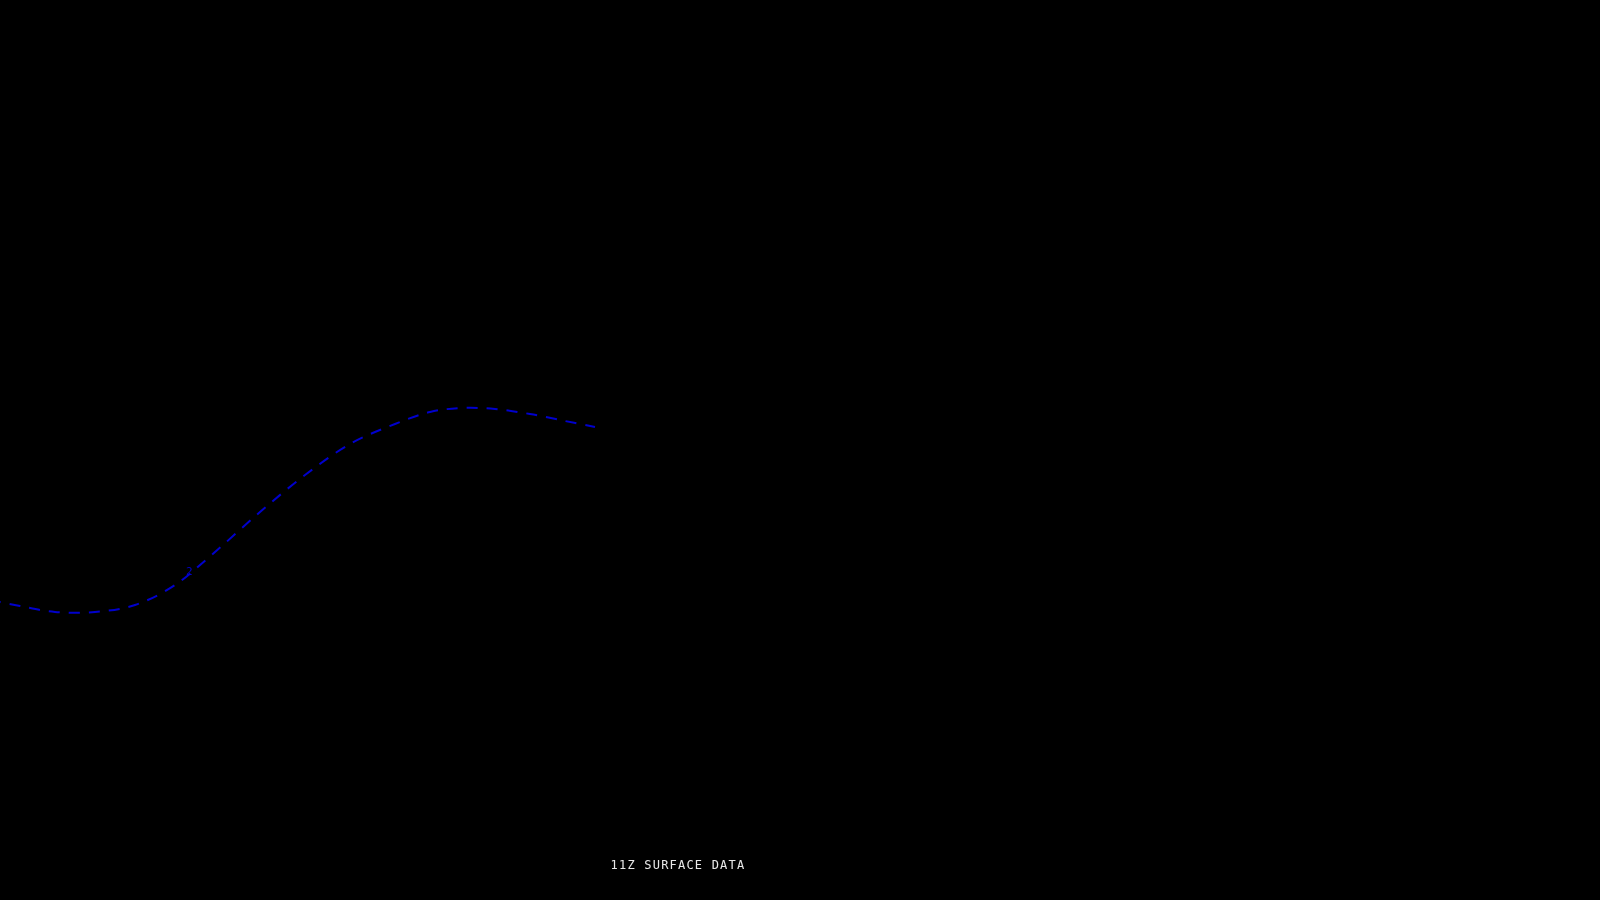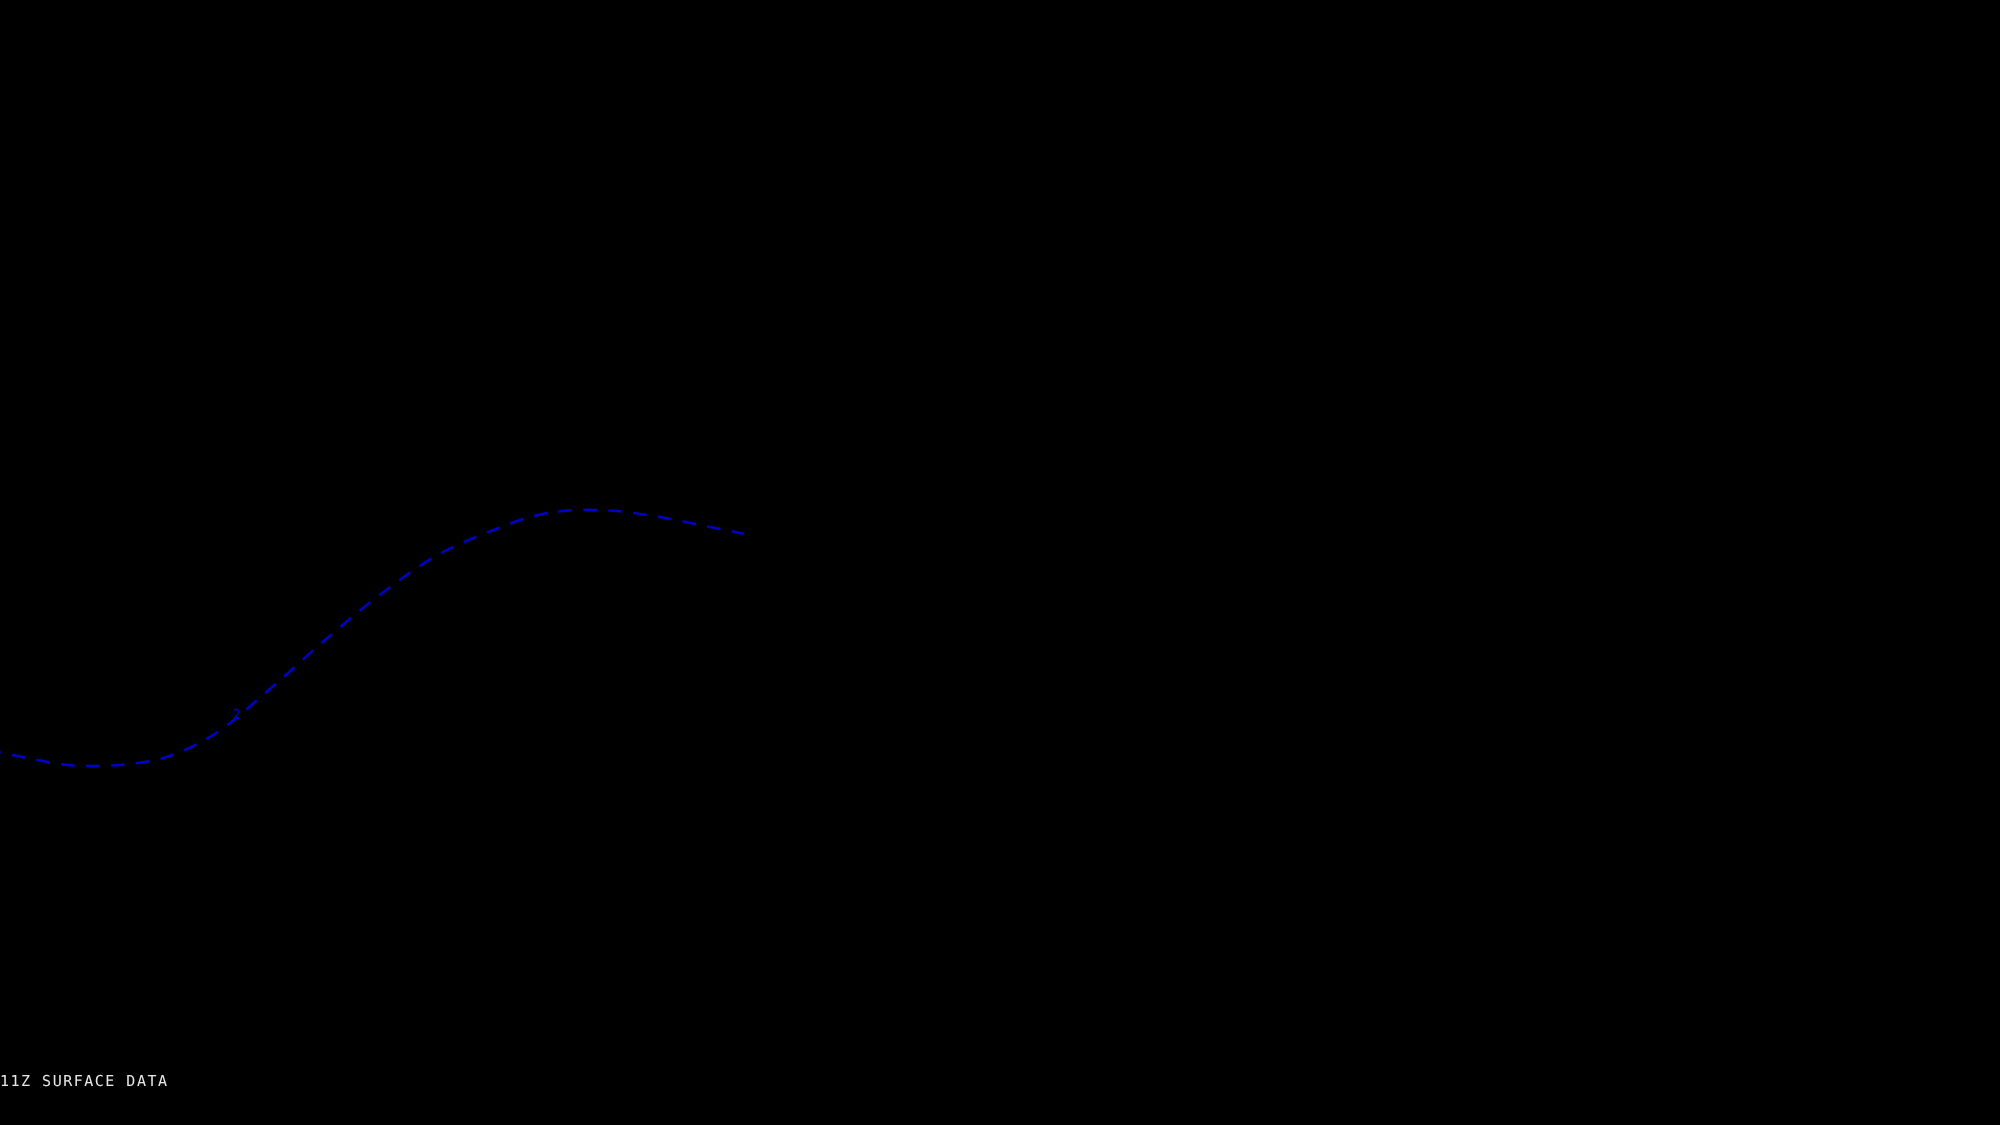--- a/index.html
+++ b/index.html
@@ -30,21 +30,21 @@
     font-size: 11px;
     line-height: 11px;
     letter-spacing: 0px;
     white-space: nowrap;
   }
   #caption {
     position: absolute;
     left: 0;
     top: 858px;
     width: 1356px;
-    text-align: left;
+    text-align: center;
     color: #e8e8e8;
     font-family: "DejaVu Sans Mono", monospace;
     font-size: 12px;
     letter-spacing: 1.2px;
     white-space: nowrap;
   }
 </style>
 </head>
 <body>
 

